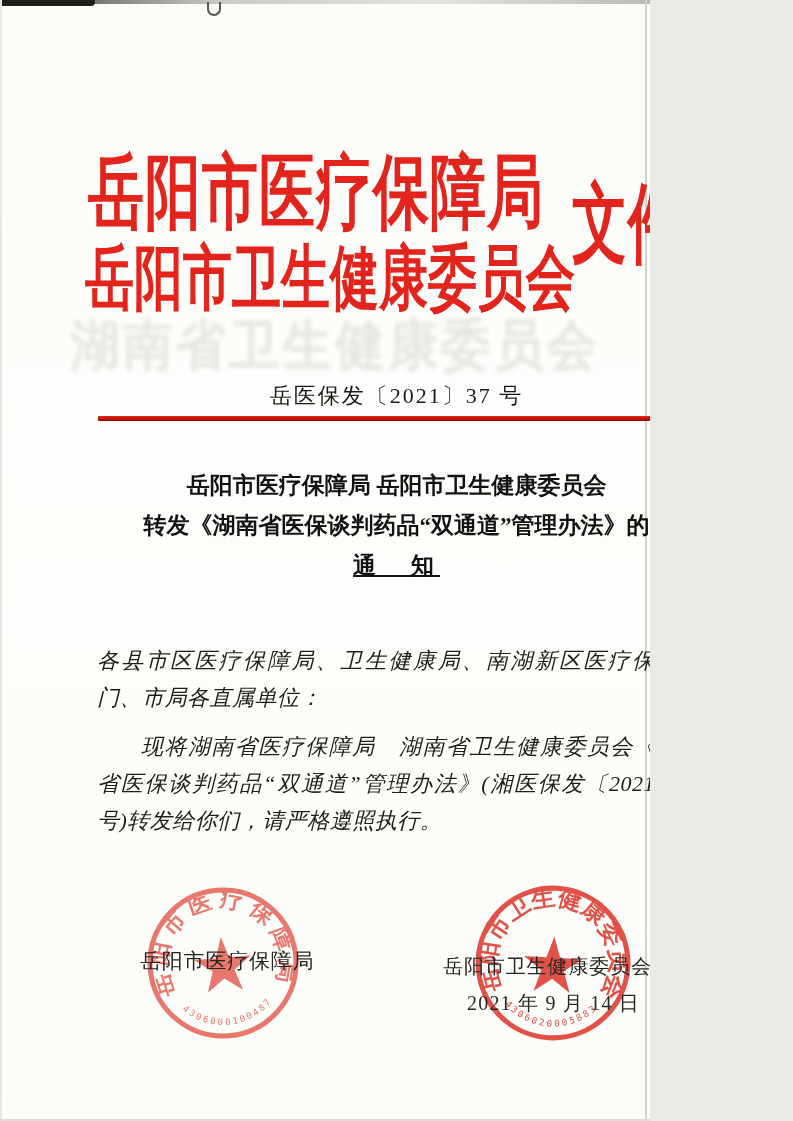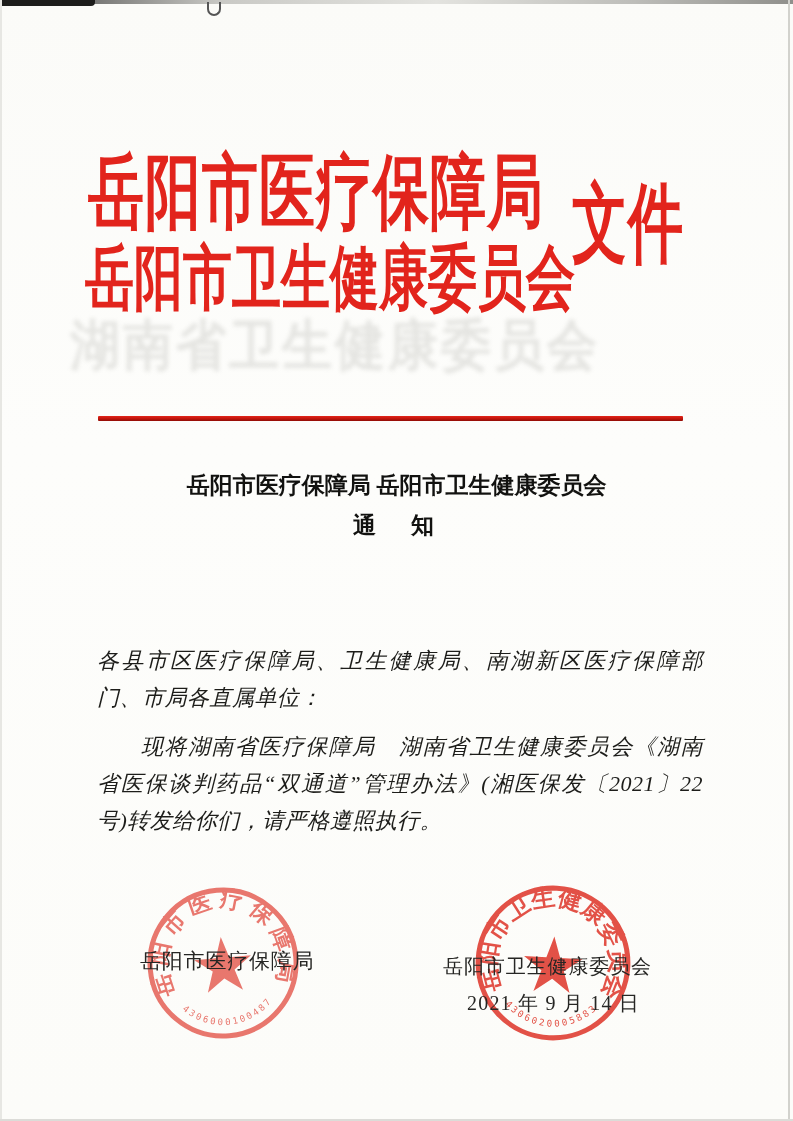--- a/index.html
+++ b/index.html
@@ -1,17 +1,17 @@
 <!DOCTYPE html>
 <html><head>
 <meta charset="utf-8">
 <style>
   html,body{margin:0;padding:0;background:#e9e9e6;}
   .page{
-    position:relative;width:793px;height:1121px;overflow:hidden;
+    position:relative;width:650px;height:1121px;overflow:hidden;
     background:linear-gradient(180deg,#fbfbf8 0%,#fdfdfb 40%,#fcfcf9 100%);
     font-family:"Liberation Serif","DejaVu Serif",serif;
   }
   
   .edge-top{position:absolute;left:0;top:0;width:793px;height:4px;
     background:linear-gradient(to right,#161616 0%,#6e6e6c 10%,#c9c9c5 28%,#e3e3df 55%,#bdbdb9 80%,#8f8f8b 100%);}
   .edge-top-blob{position:absolute;left:0;top:0;width:95px;height:6px;background:#1d1d1b;border-radius:0 0 4px 0;}
   .edge-curl{position:absolute;left:207px;top:2px;width:10px;height:12px;border:2px solid #555;border-top:none;border-radius:0 0 8px 8px;background:transparent;}
   .edge-right{position:absolute;right:3px;top:0;width:2px;height:1121px;background:#d2d2cd;}
   .edge-left{position:absolute;left:0;top:0;width:2px;height:1121px;background:#e7e7e3;}
@@ -34,21 +34,21 @@
     filter:blur(2px);transform:scaleY(1.1);transform-origin:top left;}
 
   .doc-number{position:absolute;left:0;top:381px;width:793px;text-align:center;
     color:#191917;font-size:22px;letter-spacing:2px;}
 
   .red-rule{position:absolute;left:98px;top:416px;width:585px;height:5px;
     background:linear-gradient(180deg,#e3261a 0%,#c0140b 55%,#8f0d06 100%);border-radius:1px;}
 
   .doc-title{position:absolute;left:40px;top:466px;width:713px;text-align:center;
     color:#121210;font-weight:700;font-size:23px;line-height:40px;letter-spacing:0px;}
-  .doc-title .t3{letter-spacing:6px;}
+  .doc-title .t3{letter-spacing:6px;text-decoration:underline;}
 
   .body-block{position:absolute;left:85px;top:630px;width:630px;color:#1d1d1a;
     font-size:22px;line-height:37px;letter-spacing:.5px;text-align:justify;text-justify:inter-character;}
   .body-block p{margin:12px;font-style:italic;}
   .body-block p.indent{text-indent:2em;margin-top:10px;}
 
   
   .seal{position:absolute;mix-blend-mode:multiply;}
   .seal-left{left:143px;top:883px;width:160px;height:160px;color:#e6564c;opacity:.8;transform:rotate(-5deg);}
   .seal-right{left:471px;top:881px;width:164px;height:164px;color:#e23a2e;opacity:.88;transform:rotate(3deg);}
@@ -73,25 +73,27 @@
   <div class="edge-right"></div>
   <div class="edge-left"></div>
   <div class="edge-bottom"></div>
 
   <div class="masthead-line1">岳阳市医疗保障局</div>
   <div class="masthead-line2">岳阳市卫生健康委员会</div>
   <div class="masthead-doctype">文件</div>
 
   <div class="ghost-line">湖南省卫生健康委员会</div>
 
+  <div class="doc-number">岳医保发〔2021〕37 号</div>
 
   <div class="red-rule"></div>
 
   <div class="doc-title">
     <div class="t1">岳阳市医疗保障局  岳阳市卫生健康委员会</div>
+    <div class="t2">转发《湖南省医保谈判药品“双通道”管理办法》的</div>
     <div class="t3">通　知</div>
   </div>
 
   <div class="body-block">
     <p>各县市区医疗保障局、卫生健康局、南湖新区医疗保障部门、市局各直属单位：</p>
     <p class="indent">现将湖南省医疗保障局　湖南省卫生健康委员会《湖南省医保谈判药品“双通道”管理办法》(湘医保发〔2021〕22 号)转发给你们，请严格遵照执行。</p>
   </div>
 
   <svg class="seal seal-left" viewBox="0 0 160 160">
     <defs>

